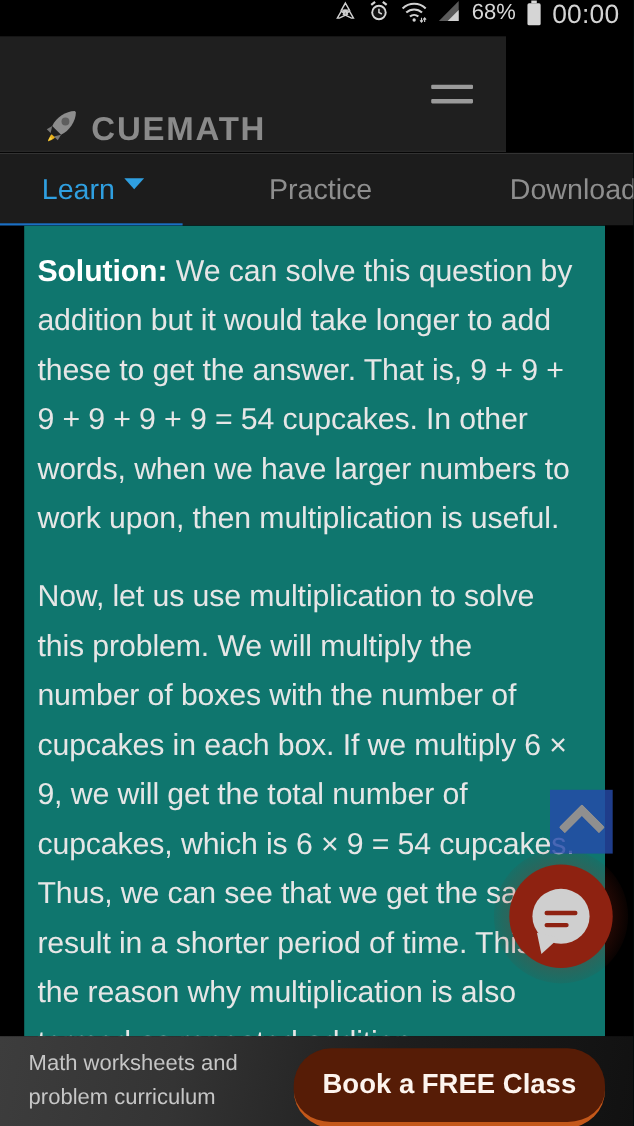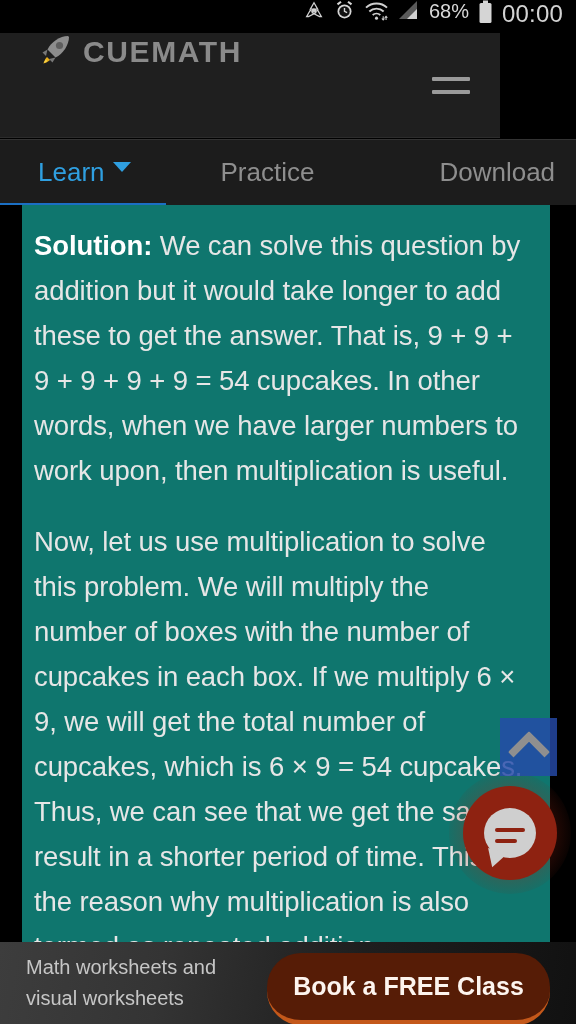--- a/index.html
+++ b/index.html
@@ -28,23 +28,23 @@
   .sb-icon { display:flex; align-items:center; justify-content:center; }
   .sb-text {
     color:#d3d3d3; font-size:24px; letter-spacing:.2px;
     font-family:"Liberation Sans", sans-serif;
   }
   .sb-battery-pct { color:#d8d8d8; font-size:20px; }
 
   
   .appheader {
     position:absolute; top:33px; left:0;
-    width:500px; height:105px;
+    width:460px; height:105px;
     background:#1f1f1f;
-    display:flex; align-items:flex-start;
+    display:flex; align-items:flex-end;
     border-bottom:1px solid #2c2c2c;
   }
   .logo-wrap {
     display:flex; align-items:center; gap:11px;
     margin-left:38px;
   }
   .logo-text {
     color:#8a8a8a;
     font-size:30px;
     font-weight:bold;
@@ -72,21 +72,21 @@
     border-top:1px solid #333;
   }
   .tab {
     color:#8e8e8e;
     font-size:26px;
     display:flex; align-items:flex-start; gap:8px;
     cursor:pointer;
     font-family:"Liberation Sans", sans-serif;
   }
   .tab.learn   { margin-left:38px; color:#2f9fe0; }
-  .tab.practice{ margin-left:90px; }
+  .tab.practice{ margin-left:114px; }
   .tab.download{ margin-left:125px; }
   .chev-down {
     width:0; height:0;
     border-left:9px solid transparent;
     border-right:9px solid transparent;
     border-top:10px solid #2f9fe0;
     margin-top:5px;
   }
   .tab-underline {
     position:absolute;
@@ -307,17 +307,17 @@
 
   <div class="fab-halo"></div>
   <div class="fab">
     <span class="bubble">
       <span class="bub-line l1"></span>
       <span class="bub-line l2"></span>
     </span>
   </div>
 
   <div class="bottombar">
-    <div class="bb-text">Math worksheets and visual worksheets</div>
+    <div class="bb-text">Math worksheets and problem curriculum</div>
     <div class="cta">Book a FREE Class</div>
   </div>
 
 </div>
 
 </body></html>

